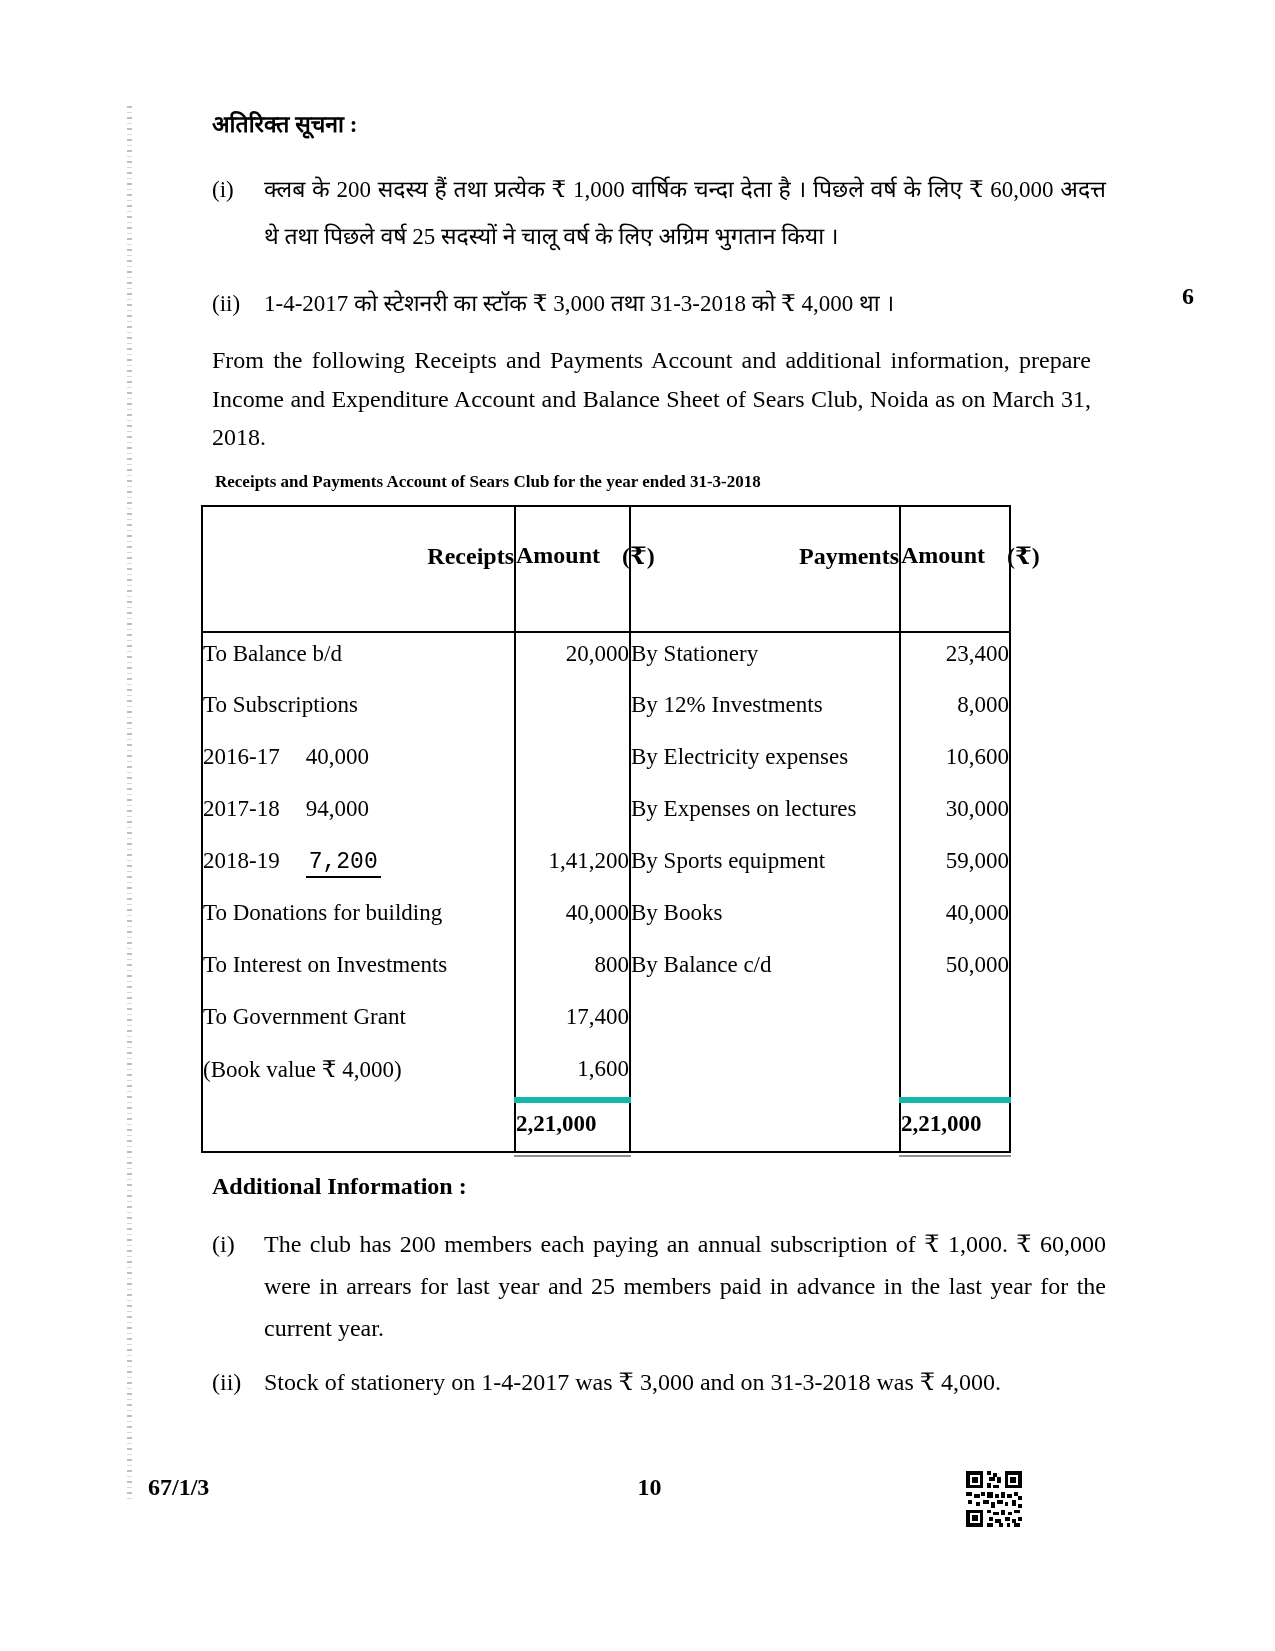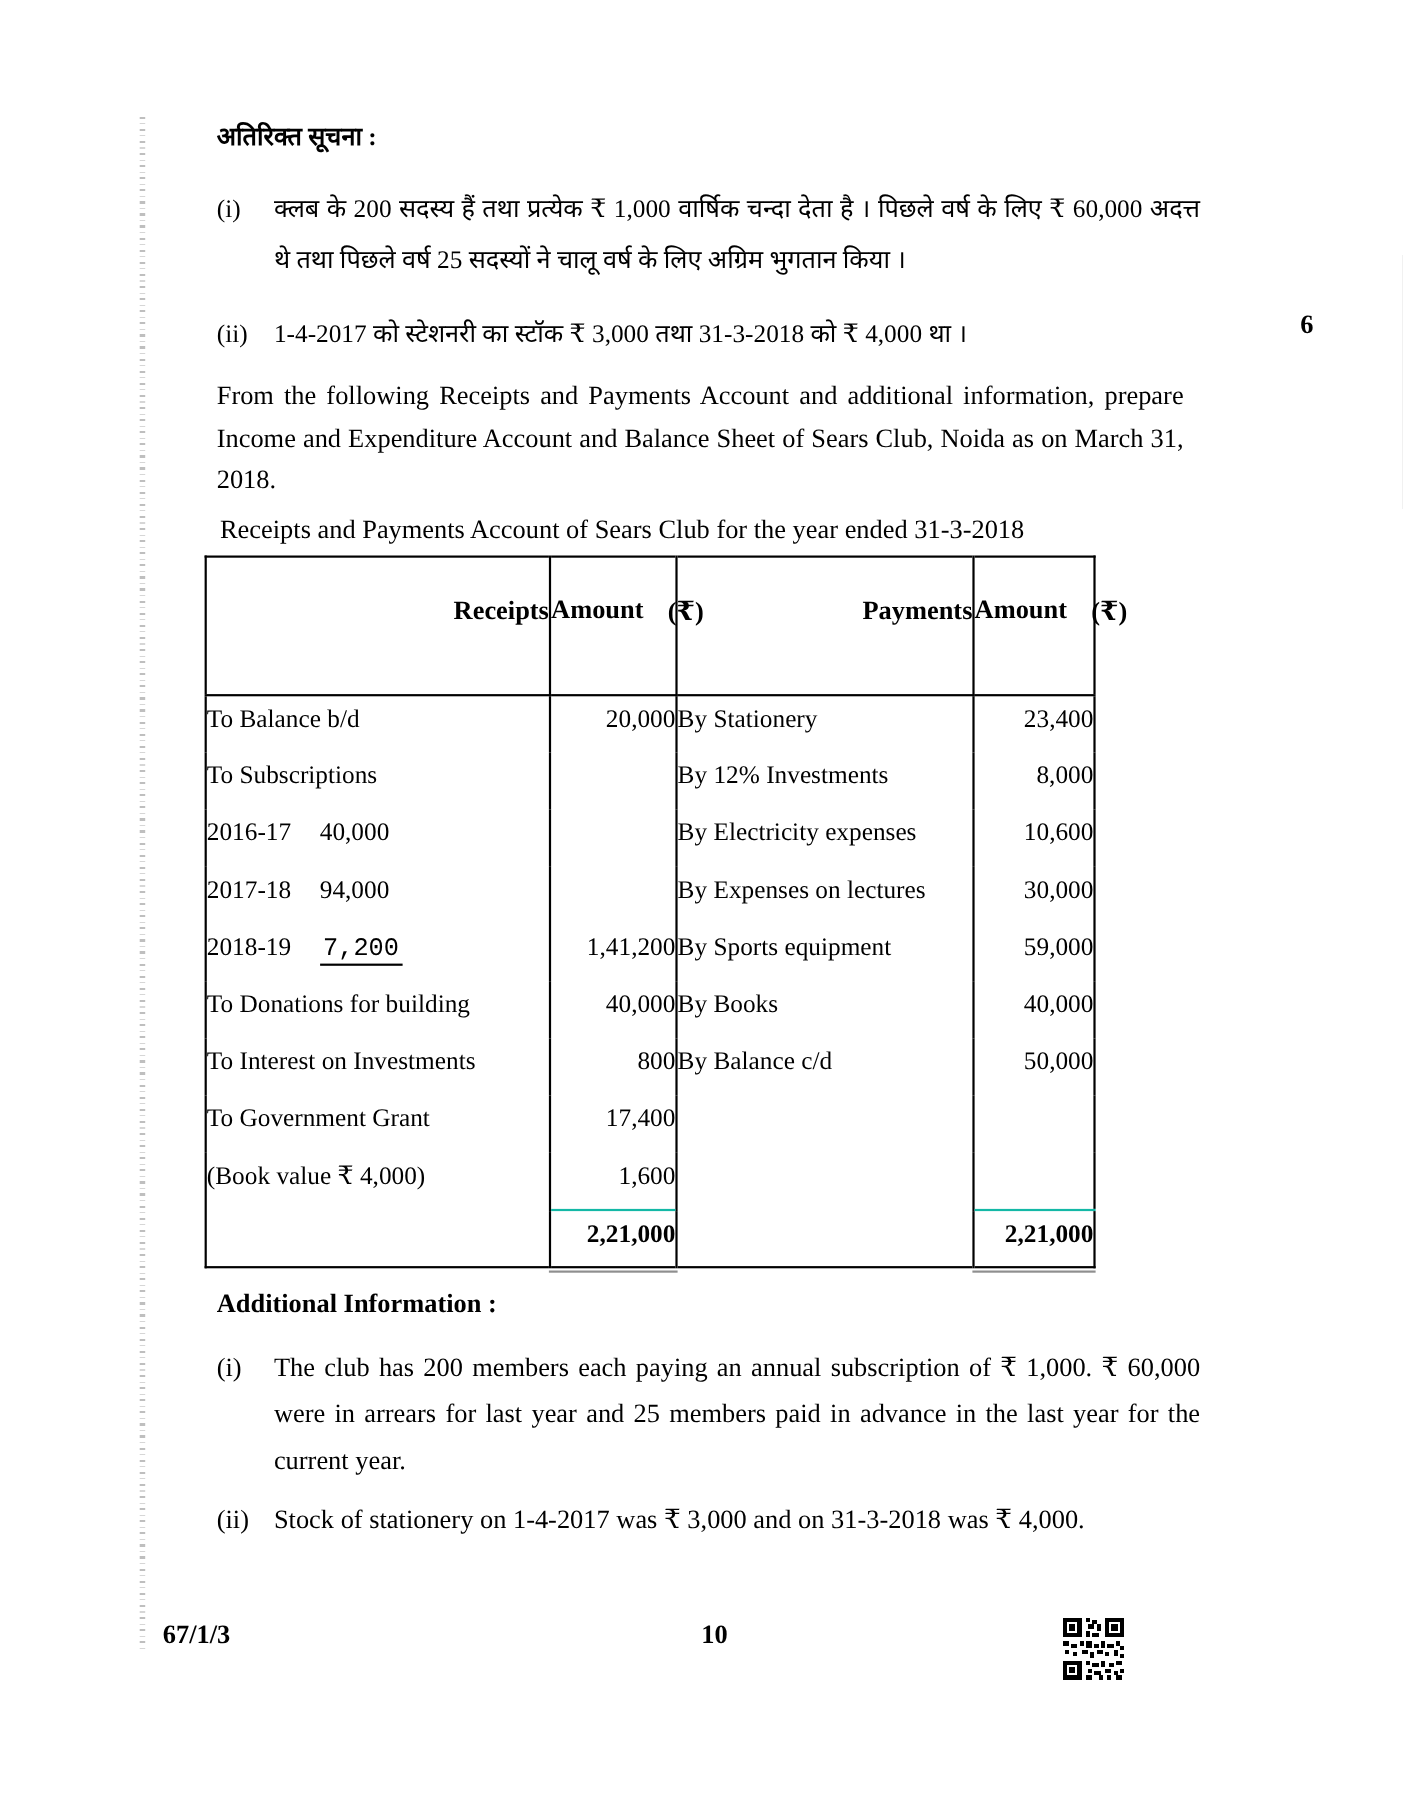--- a/index.html
+++ b/index.html
@@ -11,35 +11,35 @@
     color:#000;
     font-family:"Liberation Serif","DejaVu Serif",serif;
     overflow:hidden;
   }
   
   .spine{
     position:absolute;left:127px;top:106px;width:5px;height:1396px;
     background:repeating-linear-gradient(to bottom,#8a8a8a 0 2px,transparent 2px 6px,#b5b5b5 6px 7px,transparent 7px 11px);
     opacity:.55;
   }
-  .content{position:absolute;left:186px;top:0;width:905px;padding-top:110px;}
+  .content{position:absolute;left:201px;top:0;width:905px;padding-top:110px;}
 
   .h-heading{font-size:23px;font-weight:bold;line-height:30px;margin:0 0 0 11px;}
 
   .qitem{display:flex;margin-left:11px;}
   .qitem .lbl{width:52px;flex:0 0 52px;}
   .qitem .txt{flex:1;}
 
   .hindi-i{margin-top:26px;font-size:23px;line-height:47px;}
   .hindi-i .txt{text-align:justify;}
   .hindi-ii{margin-top:20px;font-size:23px;line-height:47px;}
 
   .intro{margin:14px 0 0 11px;width:879px;font-size:24px;line-height:38.5px;text-align:justify;}
 
-  .tbl-title{margin:10px 0 0 14px;font-size:24px;font-weight:normal;line-height:30px;}
+  .tbl-title{margin:10px 0 0 14px;font-size:17px;font-weight:bold;line-height:30px;}
 
   table.rp{
     margin-top:8px;
     border-collapse:collapse;
     table-layout:fixed;
     width:808px;
     font-size:23px;
   }
   table.rp{border:2px solid #000;}
   table.rp th,table.rp td{box-sizing:border-box;padding:0;}
@@ -53,22 +53,22 @@
   .head-pair{display:flex;flex-direction:row;gap:22px;padding-top:34px;align-items:center;}
   table.rp tbody td{height:52px;vertical-align:top;padding-top:8px;}
   .c-rec{padding-left:11px;}
   .c-pay{padding-left:13px;}
   .c-amt{text-align:right;padding-right:12px;}
   .sub{padding-left:48px;}
   .subval{margin-left:26px;}
   .uline{border-bottom:2px solid #000;padding:0 3px 1px 3px;font-family:Liberation Mono, monospace;}
   tr.totals td{height:52px;vertical-align:middle;padding-top:0;}
   td.t-amt{
-    border-top:2px solid #14b8a6;
-    font-weight:bold;text-align:right;padding-right:12px;
+    border-top:6px solid #14b8a6;
+    font-weight:bold;padding-right:12px;
     position:relative;
   }
   td.t-amt::after{
     content:"";position:absolute;left:-2px;right:-2px;bottom:-6px;
     border-top:2px solid #8f8f8f;
   }
 
   .add-head{margin:18px 0 0 11px;font-size:24px;font-weight:bold;line-height:30px;}
   .eng-i{margin-top:22px;font-size:24px;line-height:42px;}
   .eng-i .txt{text-align:justify;}

